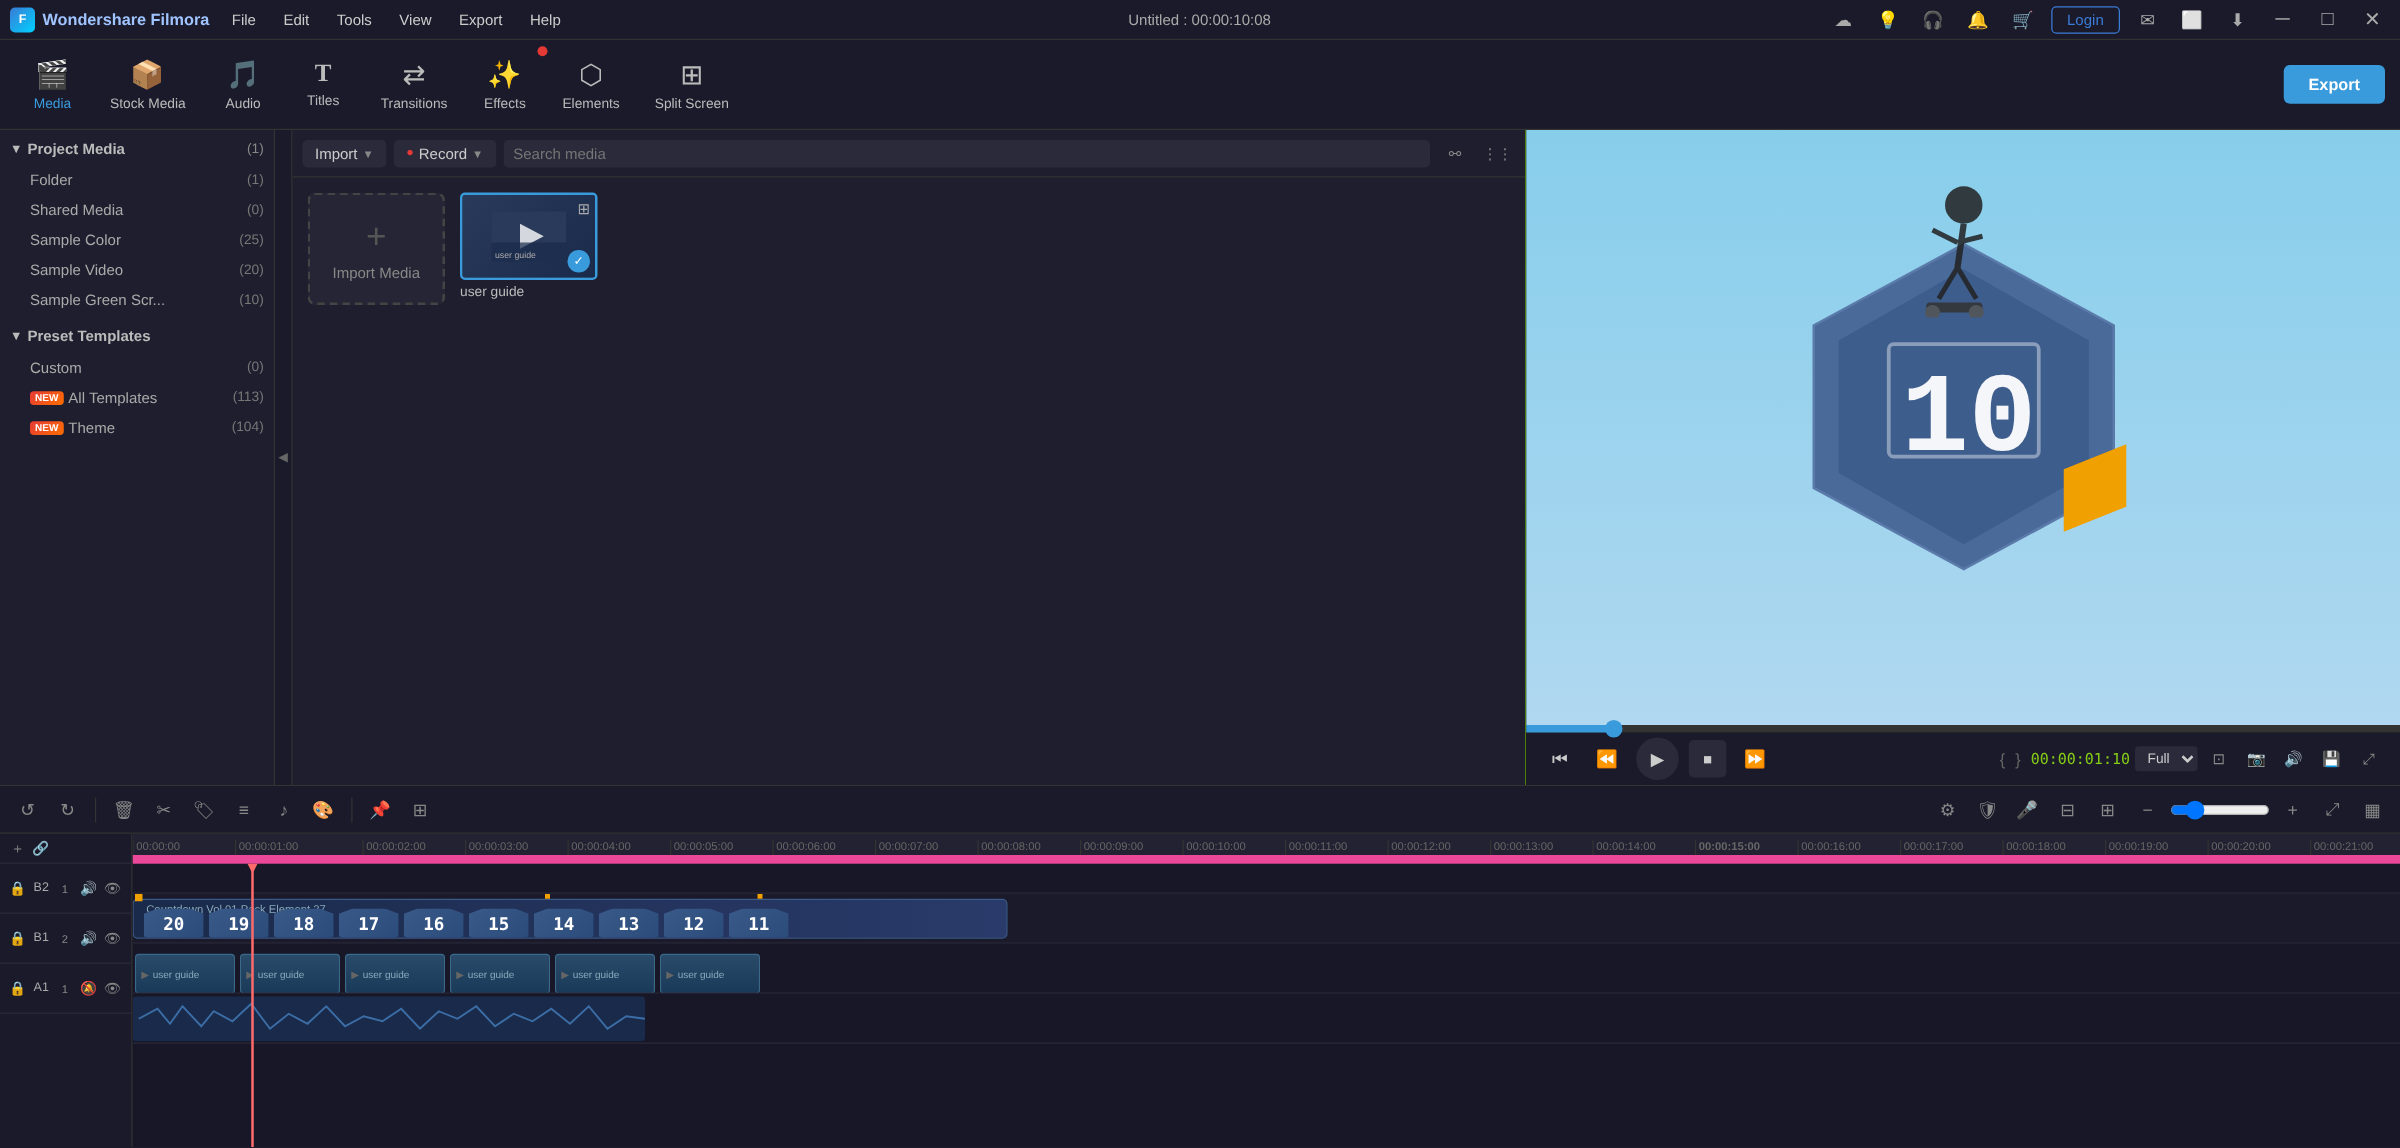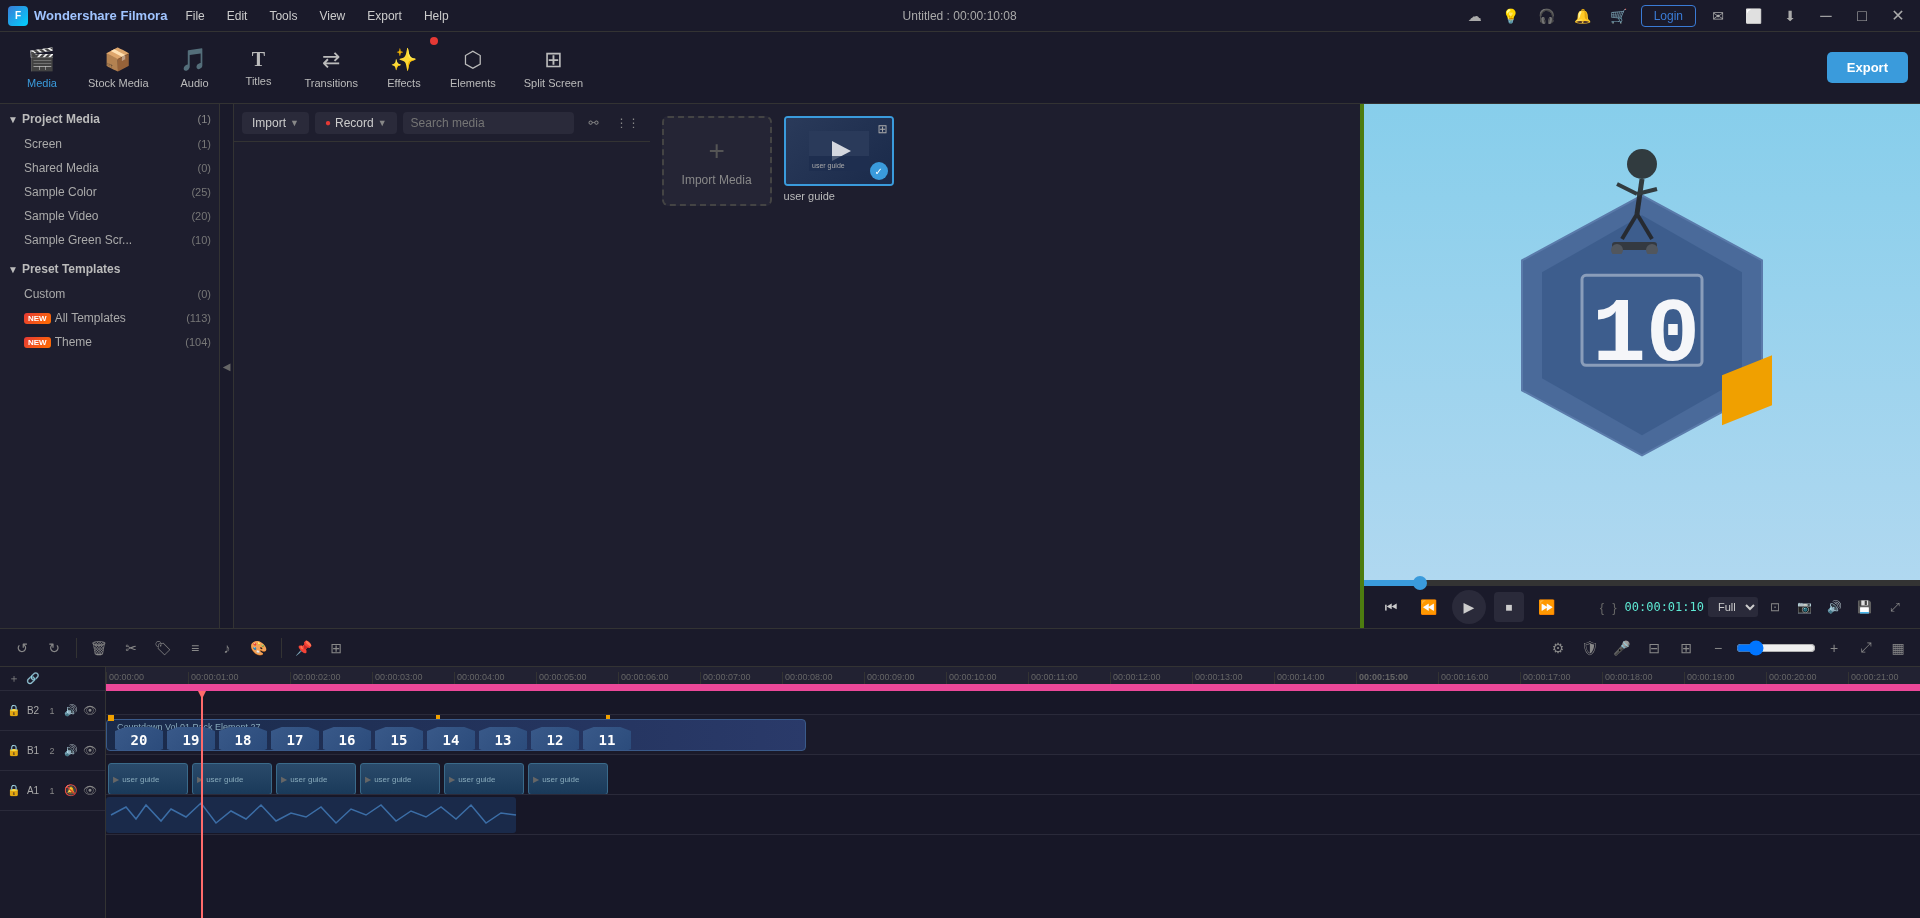--- a/index.html
+++ b/index.html
@@ -190,20 +190,21 @@
       padding: 1px 4px;
       border-radius: 3px;
       margin-right: 4px;
       font-weight: bold;
     }
 
     
     #media-panel {
       flex: 1;
       display: flex;
+      flex-direction: column;
       overflow: hidden;
     }
 
     
     #media-toolbar {
       height: 38px;
       background: #1e1e2e;
       display: flex;
       align-items: center;
       padding: 0 8px;
@@ -319,26 +320,26 @@
       font-size: 11px;
       color: #bbb;
       margin-top: 4px;
       white-space: nowrap;
       overflow: hidden;
       text-overflow: ellipsis;
     }
 
     
     #preview-area {
-      width: 560px;
+      width: 700px;
       background: #111;
       display: flex;
       flex-direction: column;
       flex-shrink: 0;
-      border-left: 4px solid #4d7c0f;
+      border-left: 1px solid #4d7c0f;
     }
     #preview-video {
       flex: 1;
       background: #000;
       display: flex;
       align-items: center;
       justify-content: center;
       overflow: hidden;
       position: relative;
     }
@@ -401,21 +402,21 @@
     }
     .time-brackets {
       margin-left: auto;
       color: #666;
       font-size: 13px;
       display: flex;
       gap: 8px;
       align-items: center;
     }
     .time-display {
-      color: #5eead4;
+      color: #84cc16;
       font-size: 12px;
       font-family: monospace;
     }
     .quality-select {
       background: #2a2a3a;
       border: none;
       color: #ccc;
       padding: 3px 6px;
       border-radius: 3px;
       font-size: 11px;
@@ -730,21 +731,21 @@
 
   <div id="left-panel">
 
     <div class="panel-section">
       <div class="section-header">
         <span class="chevron">▼</span>
         <span>Project Media</span>
         <span class="badge">(1)</span>
       </div>
       <div class="section-item">
-        <span>Screen</span>
+        <span>Folder</span>
         <span class="badge">(1)</span>
       </div>
       <div class="section-item">
         <span>Shared Media</span>
         <span class="badge">(0)</span>
       </div>
       <div class="section-item">
         <span>Sample Color</span>
         <span class="badge">(25)</span>
       </div>

